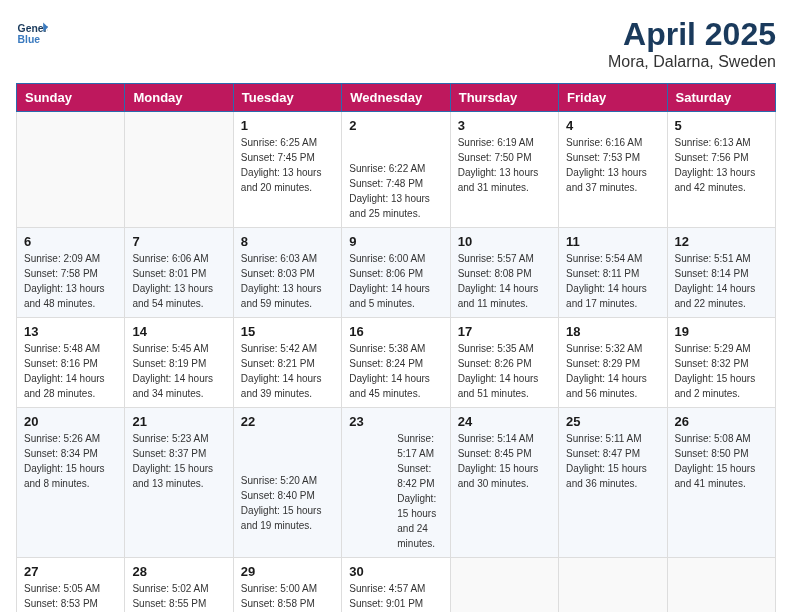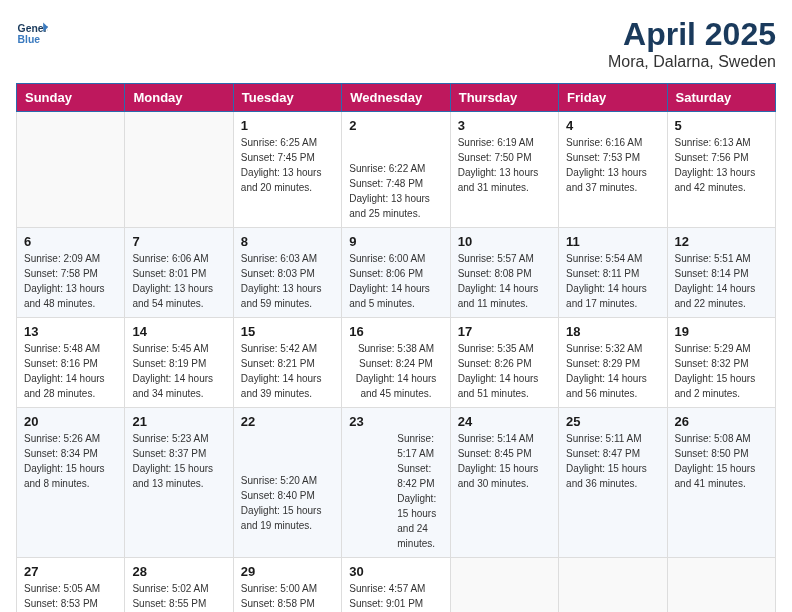--- a/index.html
+++ b/index.html
@@ -220,21 +220,21 @@
         </td>
         <td>
           <span class="day-num">15</span>
           <div class="day-info" style="white-space: pre-line;">Sunrise: 5:42 AM
 Sunset: 8:21 PM
 Daylight: 14 hours
 and 39 minutes.</div>
         </td>
         <td>
           <span class="day-num">16</span>
-          <div class="day-info" style="white-space: pre-line; text-align: center;">Sunrise: 5:38 AM
+          <div class="day-info" style="white-space: pre-line;">Sunrise: 5:38 AM
 Sunset: 8:24 PM
 Daylight: 14 hours
 and 45 minutes.</div>
         </td>
         <td>
           <span class="day-num">17</span>
           <div class="day-info" style="white-space: pre-line;">Sunrise: 5:35 AM
 Sunset: 8:26 PM
 Daylight: 14 hours
 and 51 minutes.</div>

